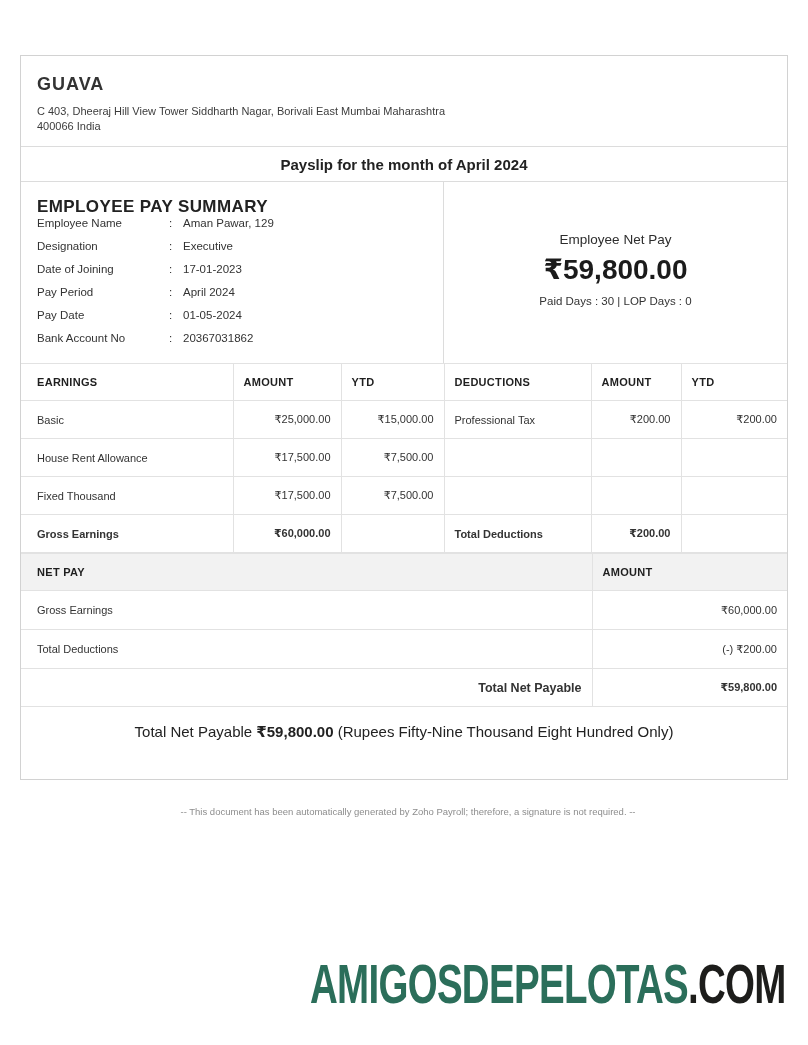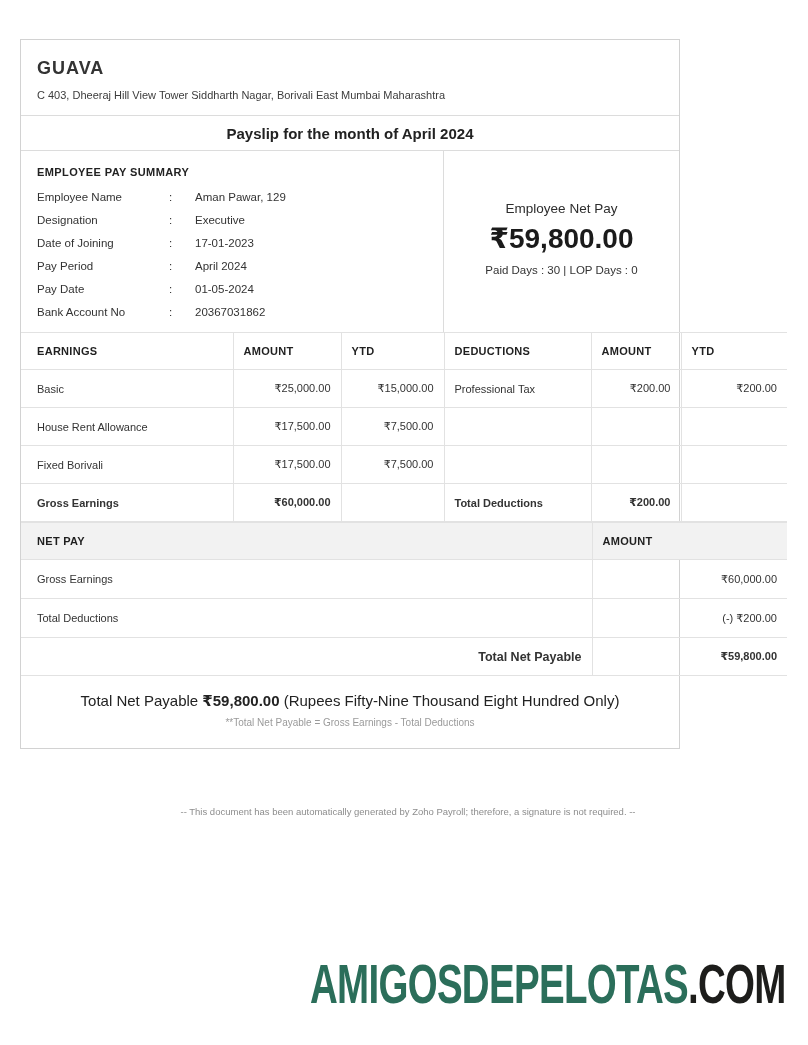--- a/index.html
+++ b/index.html
@@ -6,22 +6,22 @@
   html, body { background: #ffffff; }
   body {
     width: 808px; height: 1045px;
     position: relative;
     font-family: "Liberation Sans", "DejaVu Sans", sans-serif;
     color: #2d2d2d;
     -webkit-font-smoothing: antialiased;
   }
   .sheet {
     position: absolute;
-    left: 20px; top: 39px;
-    width: 660px;
+    left: 20px; top: 55px;
+    width: 768px;
     border: 1px solid #d2d2d2;
     background: #ffffff;
   }
   
   .sheet-header { padding: 18px 16px 12px 16px; }
   .company-name {
     font-size: 18px; font-weight: bold; color: #333333;
     letter-spacing: 1px; margin-bottom: 9px;
   }
   .company-address { font-size: 11px; color: #3c3c3c; line-height: 15px; }
@@ -31,27 +31,27 @@
     height: 36px; display: flex; align-items: center; justify-content: center;
     font-size: 15px; font-weight: bold; color: #222222;
   }
   
   .summary-row { display: flex; height: 181px; }
   .summary-left {
     width: 423px; border-right: 1px solid #dcdcdc;
     padding: 15px 16px 0 16px;
   }
   .summary-heading {
-    font-size: 11px; font-weight: bold; color: #222222;
-    letter-spacing: 0.4px; margin-bottom: 13px;
+    font-size: 17px; font-weight: bold; color: #222222;
+    letter-spacing: 0.4px; 
   }
   .field-row { display: flex; font-size: 11.5px; color: #333333; margin-bottom: 11px; }
   .field-label { width: 132px; }
   .field-colon { width: 14px; }
-  .field-value { flex: 1; margin-left: 12px; }
+  .field-value { flex: 1; }
   .netpay-panel {
     flex: 1; display: flex; flex-direction: column;
     align-items: center; justify-content: center; text-align: center;
     padding-bottom: 6px;
   }
   .netpay-label { font-size: 13.5px; color: #2d2d2d; margin-bottom: 6px; }
   .netpay-amount { font-size: 28px; font-weight: bold; color: #1b1b1b; margin-bottom: 9px; }
   .netpay-days { font-size: 11.5px; color: #333333; }
   
   table { border-collapse: collapse; table-layout: fixed; width: 766px; }
@@ -98,20 +98,21 @@
   }
 </style>
 </head>
 <body>
 
 <div class="sheet">
 
   <div class="sheet-header">
     <div class="company-name">GUAVA</div>
     <div class="company-address">C 403, Dheeraj Hill View Tower Siddharth Nagar, Borivali East Mumbai Maharashtra</div>
+    <div class="company-address">400066 India</div>
   </div>
 
   <div class="title-bar">Payslip for the month of April 2024</div>
 
   <div class="summary-row">
     <div class="summary-left">
       <div class="summary-heading">EMPLOYEE PAY SUMMARY</div>
       <div class="field-row">
         <span class="field-label">Employee Name</span>
         <span class="field-colon">:</span>
@@ -178,21 +179,21 @@
     </tr>
     <tr>
       <td class="name-cell">House Rent Allowance</td>
       <td class="num">₹17,500.00</td>
       <td class="num">₹7,500.00</td>
       <td></td>
       <td></td>
       <td></td>
     </tr>
     <tr>
-      <td class="name-cell">Fixed Borivali</td>
+      <td class="name-cell">Fixed Thousand</td>
       <td class="num">₹17,500.00</td>
       <td class="num">₹7,500.00</td>
       <td></td>
       <td></td>
       <td></td>
     </tr>
     <tr>
       <td class="name-cell bold">Gross Earnings</td>
       <td class="num bold">₹60,000.00</td>
       <td></td>
@@ -225,21 +226,20 @@
       <td class="num bold" style="font-size:12.5px">Total Net Payable</td>
       <td class="num bold">₹59,800.00</td>
     </tr>
   </tbody>
     </table>
 
   <div class="footer-box">
     <div class="footer-line">
       <span>Total Net Payable </span><span class="amt">₹59,800.00</span><span> (Rupees Fifty-Nine Thousand Eight Hundred Only)</span>
     </div>
-    <div class="footer-note">**Total Net Payable = Gross Earnings - Total Deductions</div>
   </div>
 
 </div>
 
 <div class="disclaimer">-- This document has been automatically generated by Zoho Payroll; therefore, a signature is not required. --</div>
 
 <div class="brand-logo">
   <span id="brand-name" style="color: rgb(43, 110, 90);">AMIGOSDEPELOTAS</span><span id="brand-tld" style="color: rgb(29, 29, 27);">.COM</span>
 </div>
 

